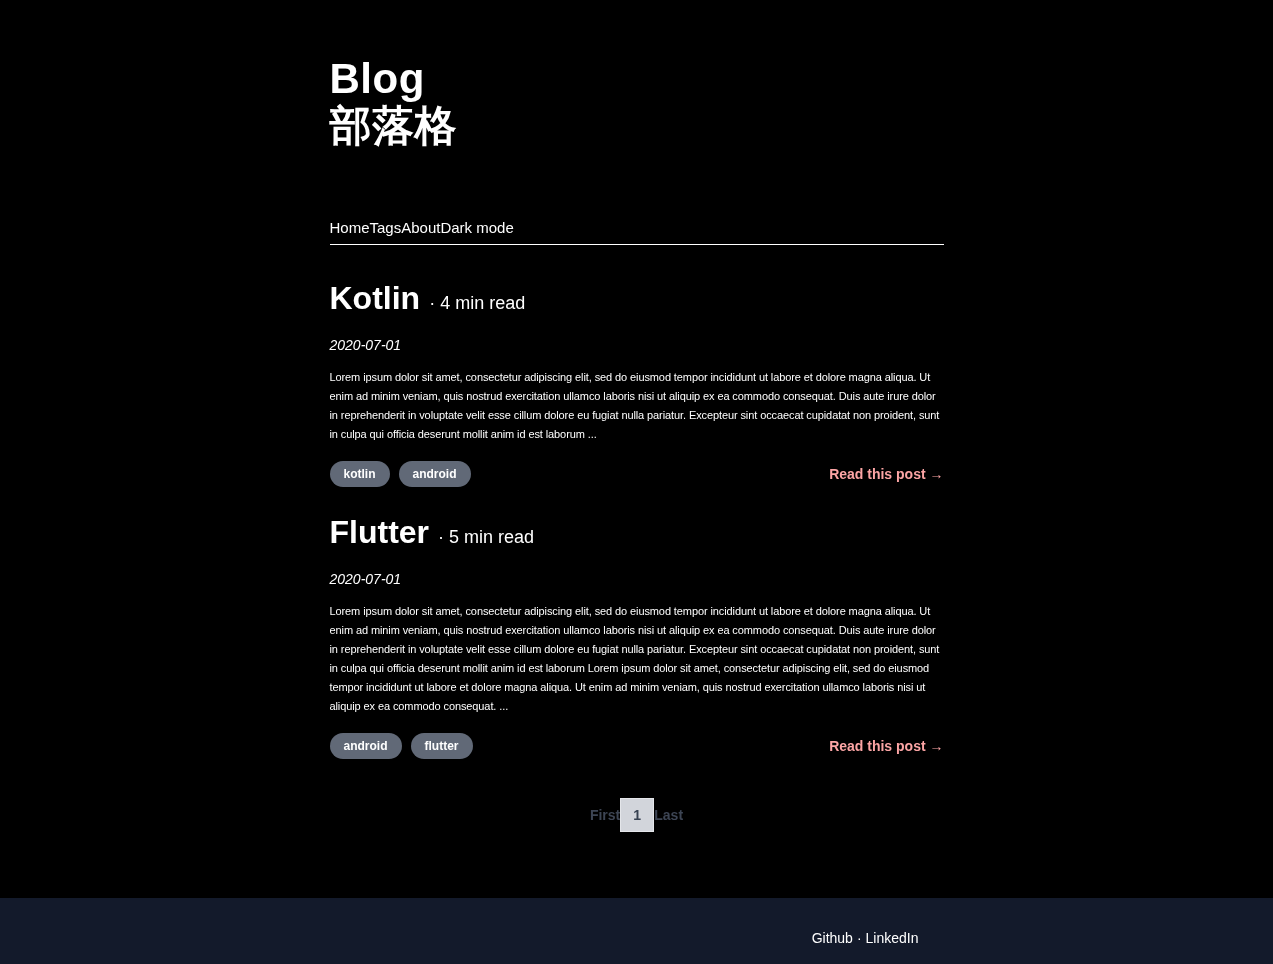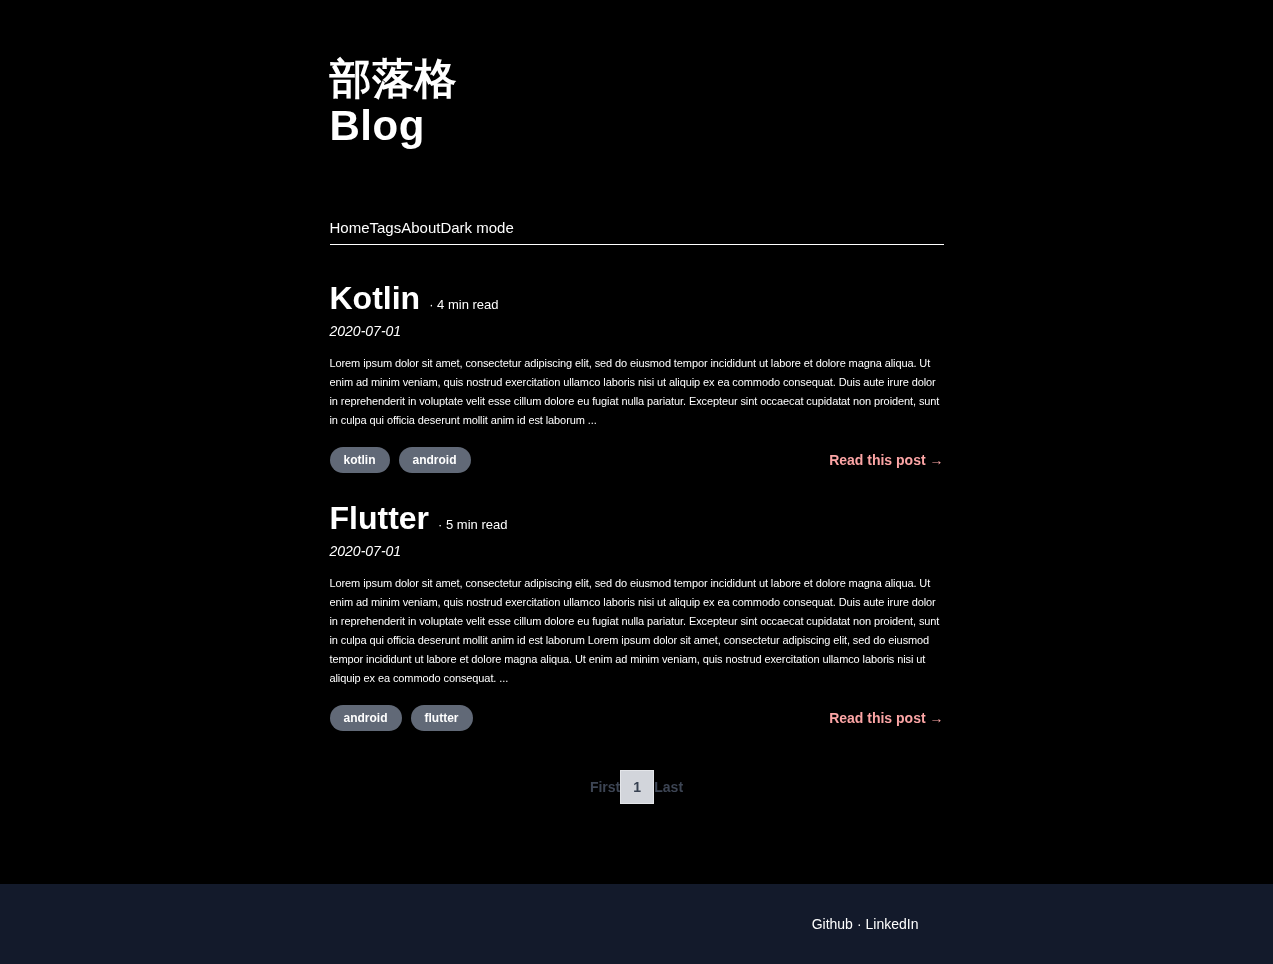--- a/index.html
+++ b/index.html
@@ -62,28 +62,28 @@
   }
   .post-title {
     font-size: 32px;
     font-weight: 800;
     color: #ffffff;
     text-decoration: none;
     line-height: 1.1;
     cursor: pointer;
   }
   .post-meta {
-    font-size: 13px;
+    font-size: 18px;
     font-weight: 400;
     color: #ffffff;
   }
   .post-date {
     font-style: italic;
     font-size: 14px;
-    margin-top: 7px;
+    margin-top: 21px;
   }
   .post-excerpt {
     margin-top: 15px;
     font-size: 11px;
     line-height: 19px;
     letter-spacing: -0.1px;
   }
   .post-footer {
     margin-top: 17px;
     display: flex;
@@ -163,22 +163,22 @@
     cursor: pointer;
   }
   .footer-sep { padding: 0 4px; }
 </style>
 </head>
 <body>
 
 <div class="main">
 
   <a class="site-title">
+    <span>Blog</span>
     <span>部落格</span>
-    <span>Blog</span>
   </a>
 
   <nav class="nav">
     <a>Home</a>
     <a>Tags</a>
     <a>About</a>
     <a>Dark mode</a>
   </nav>
 
   

